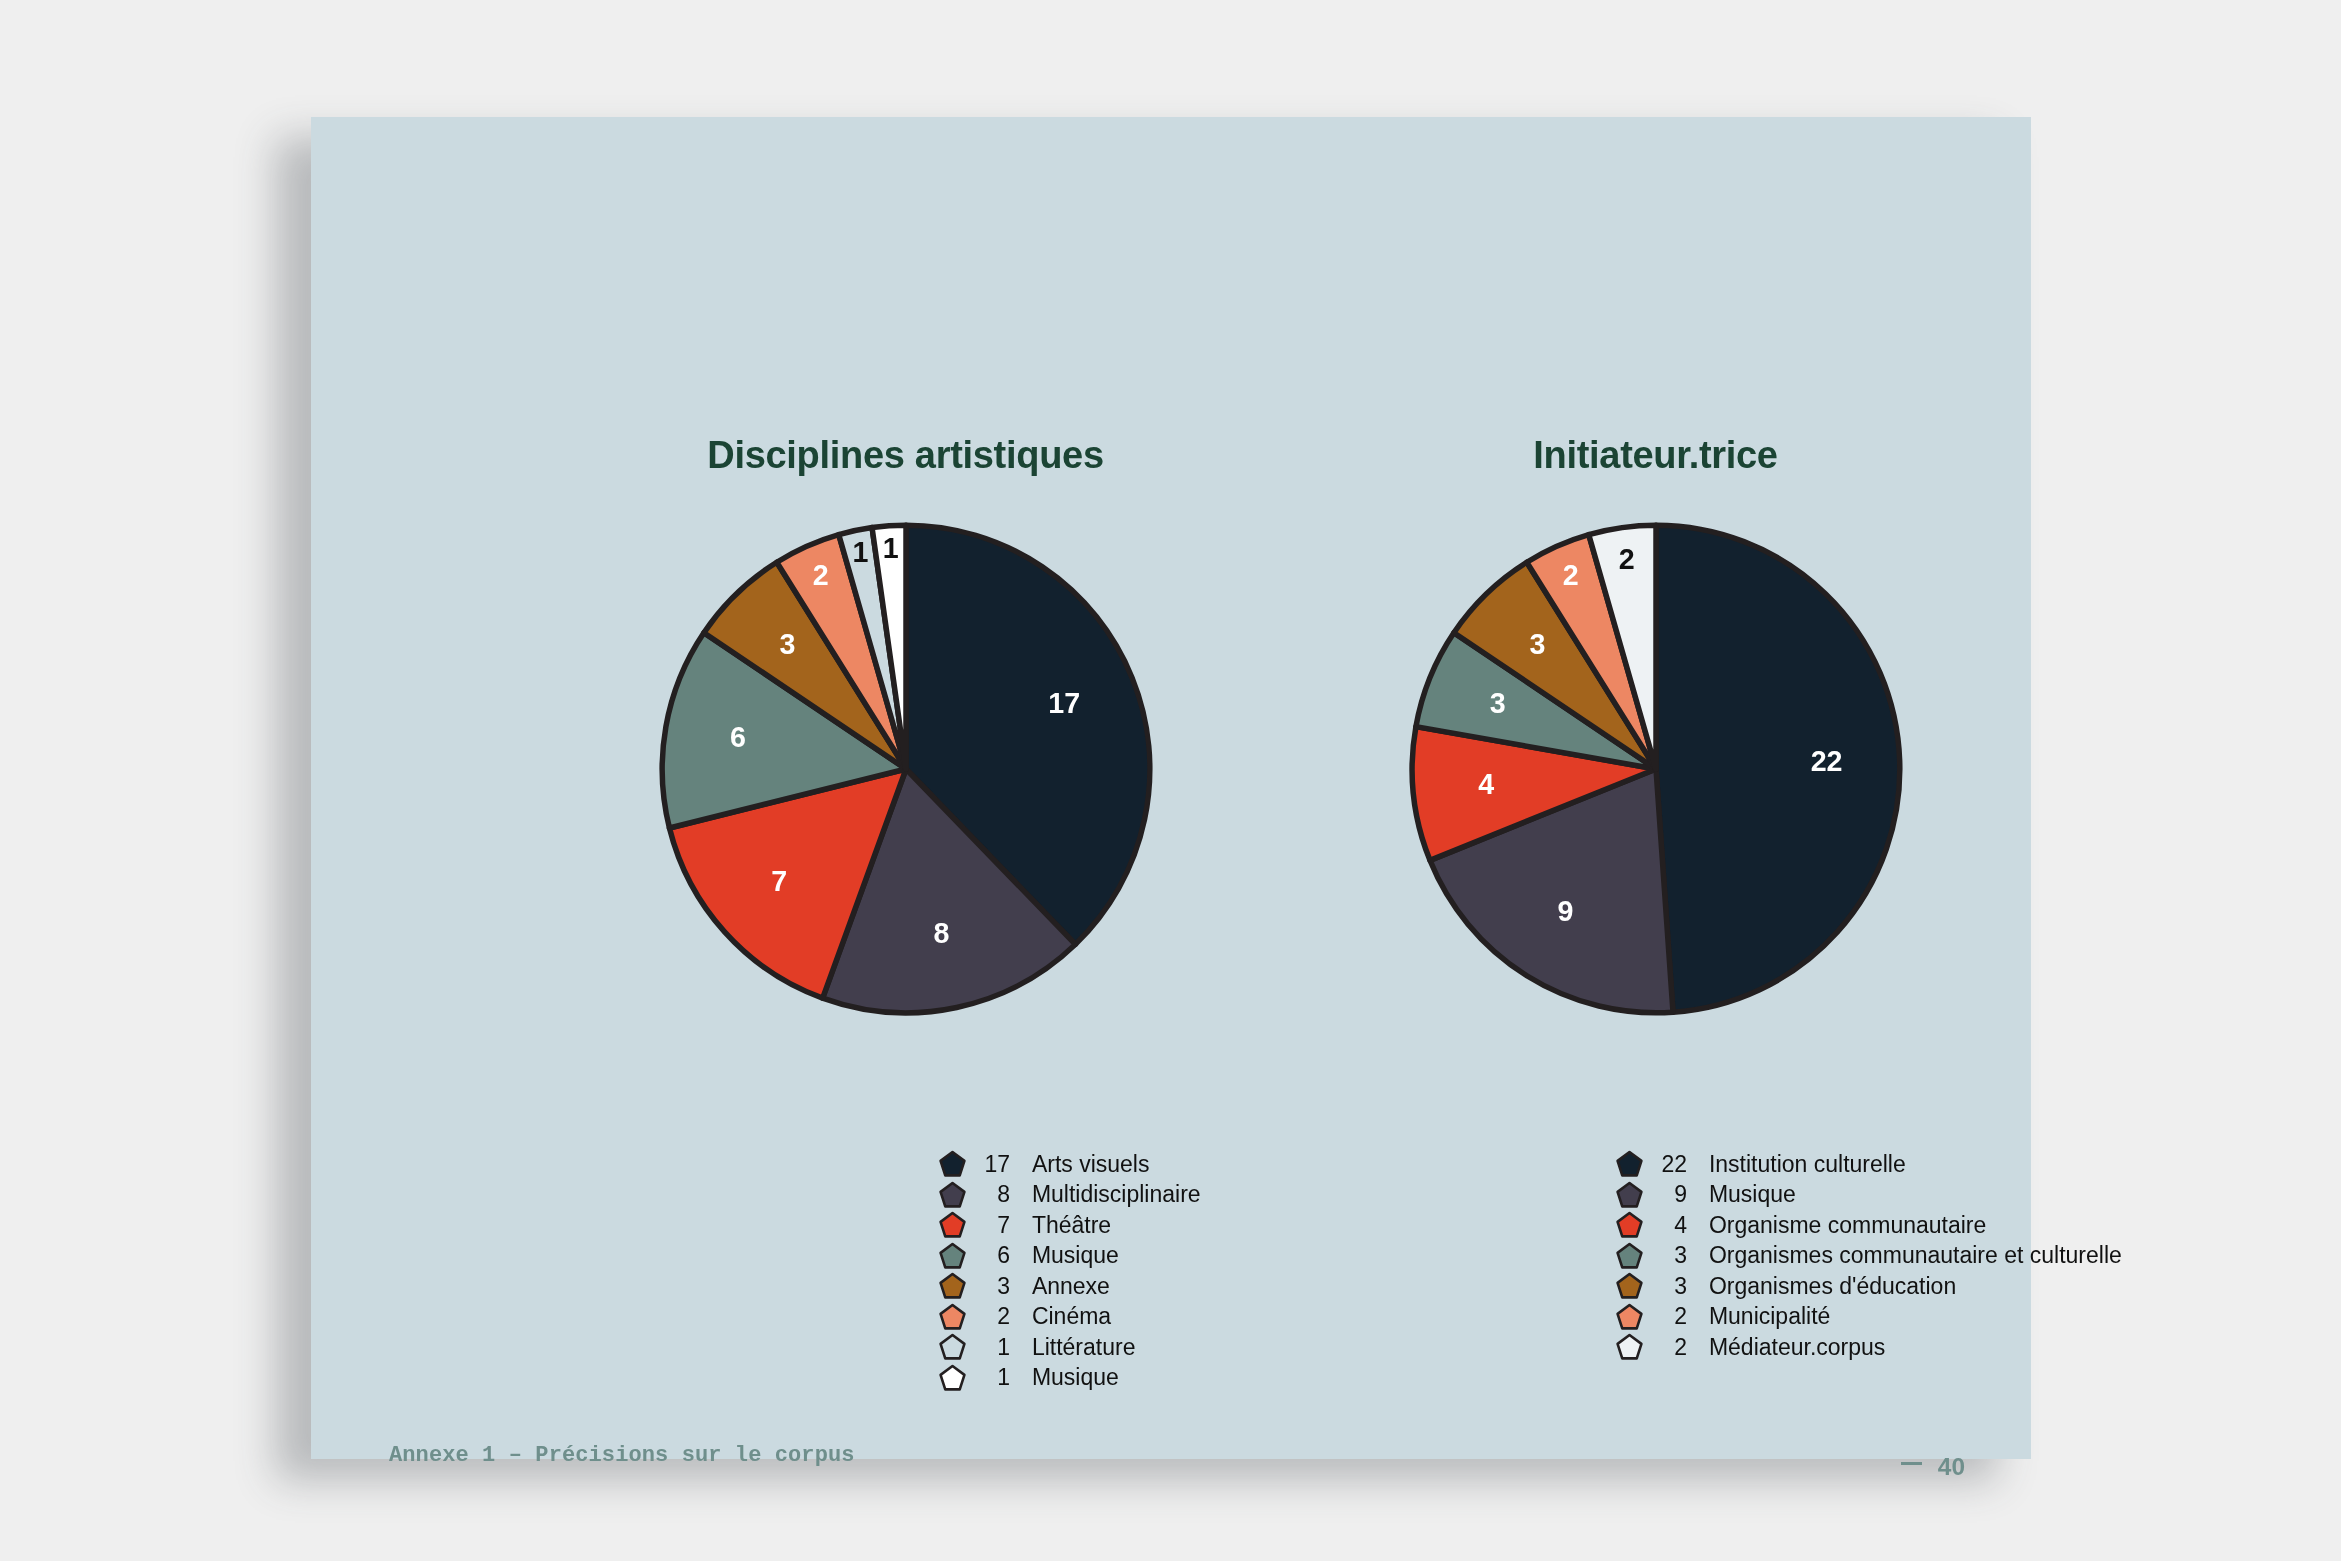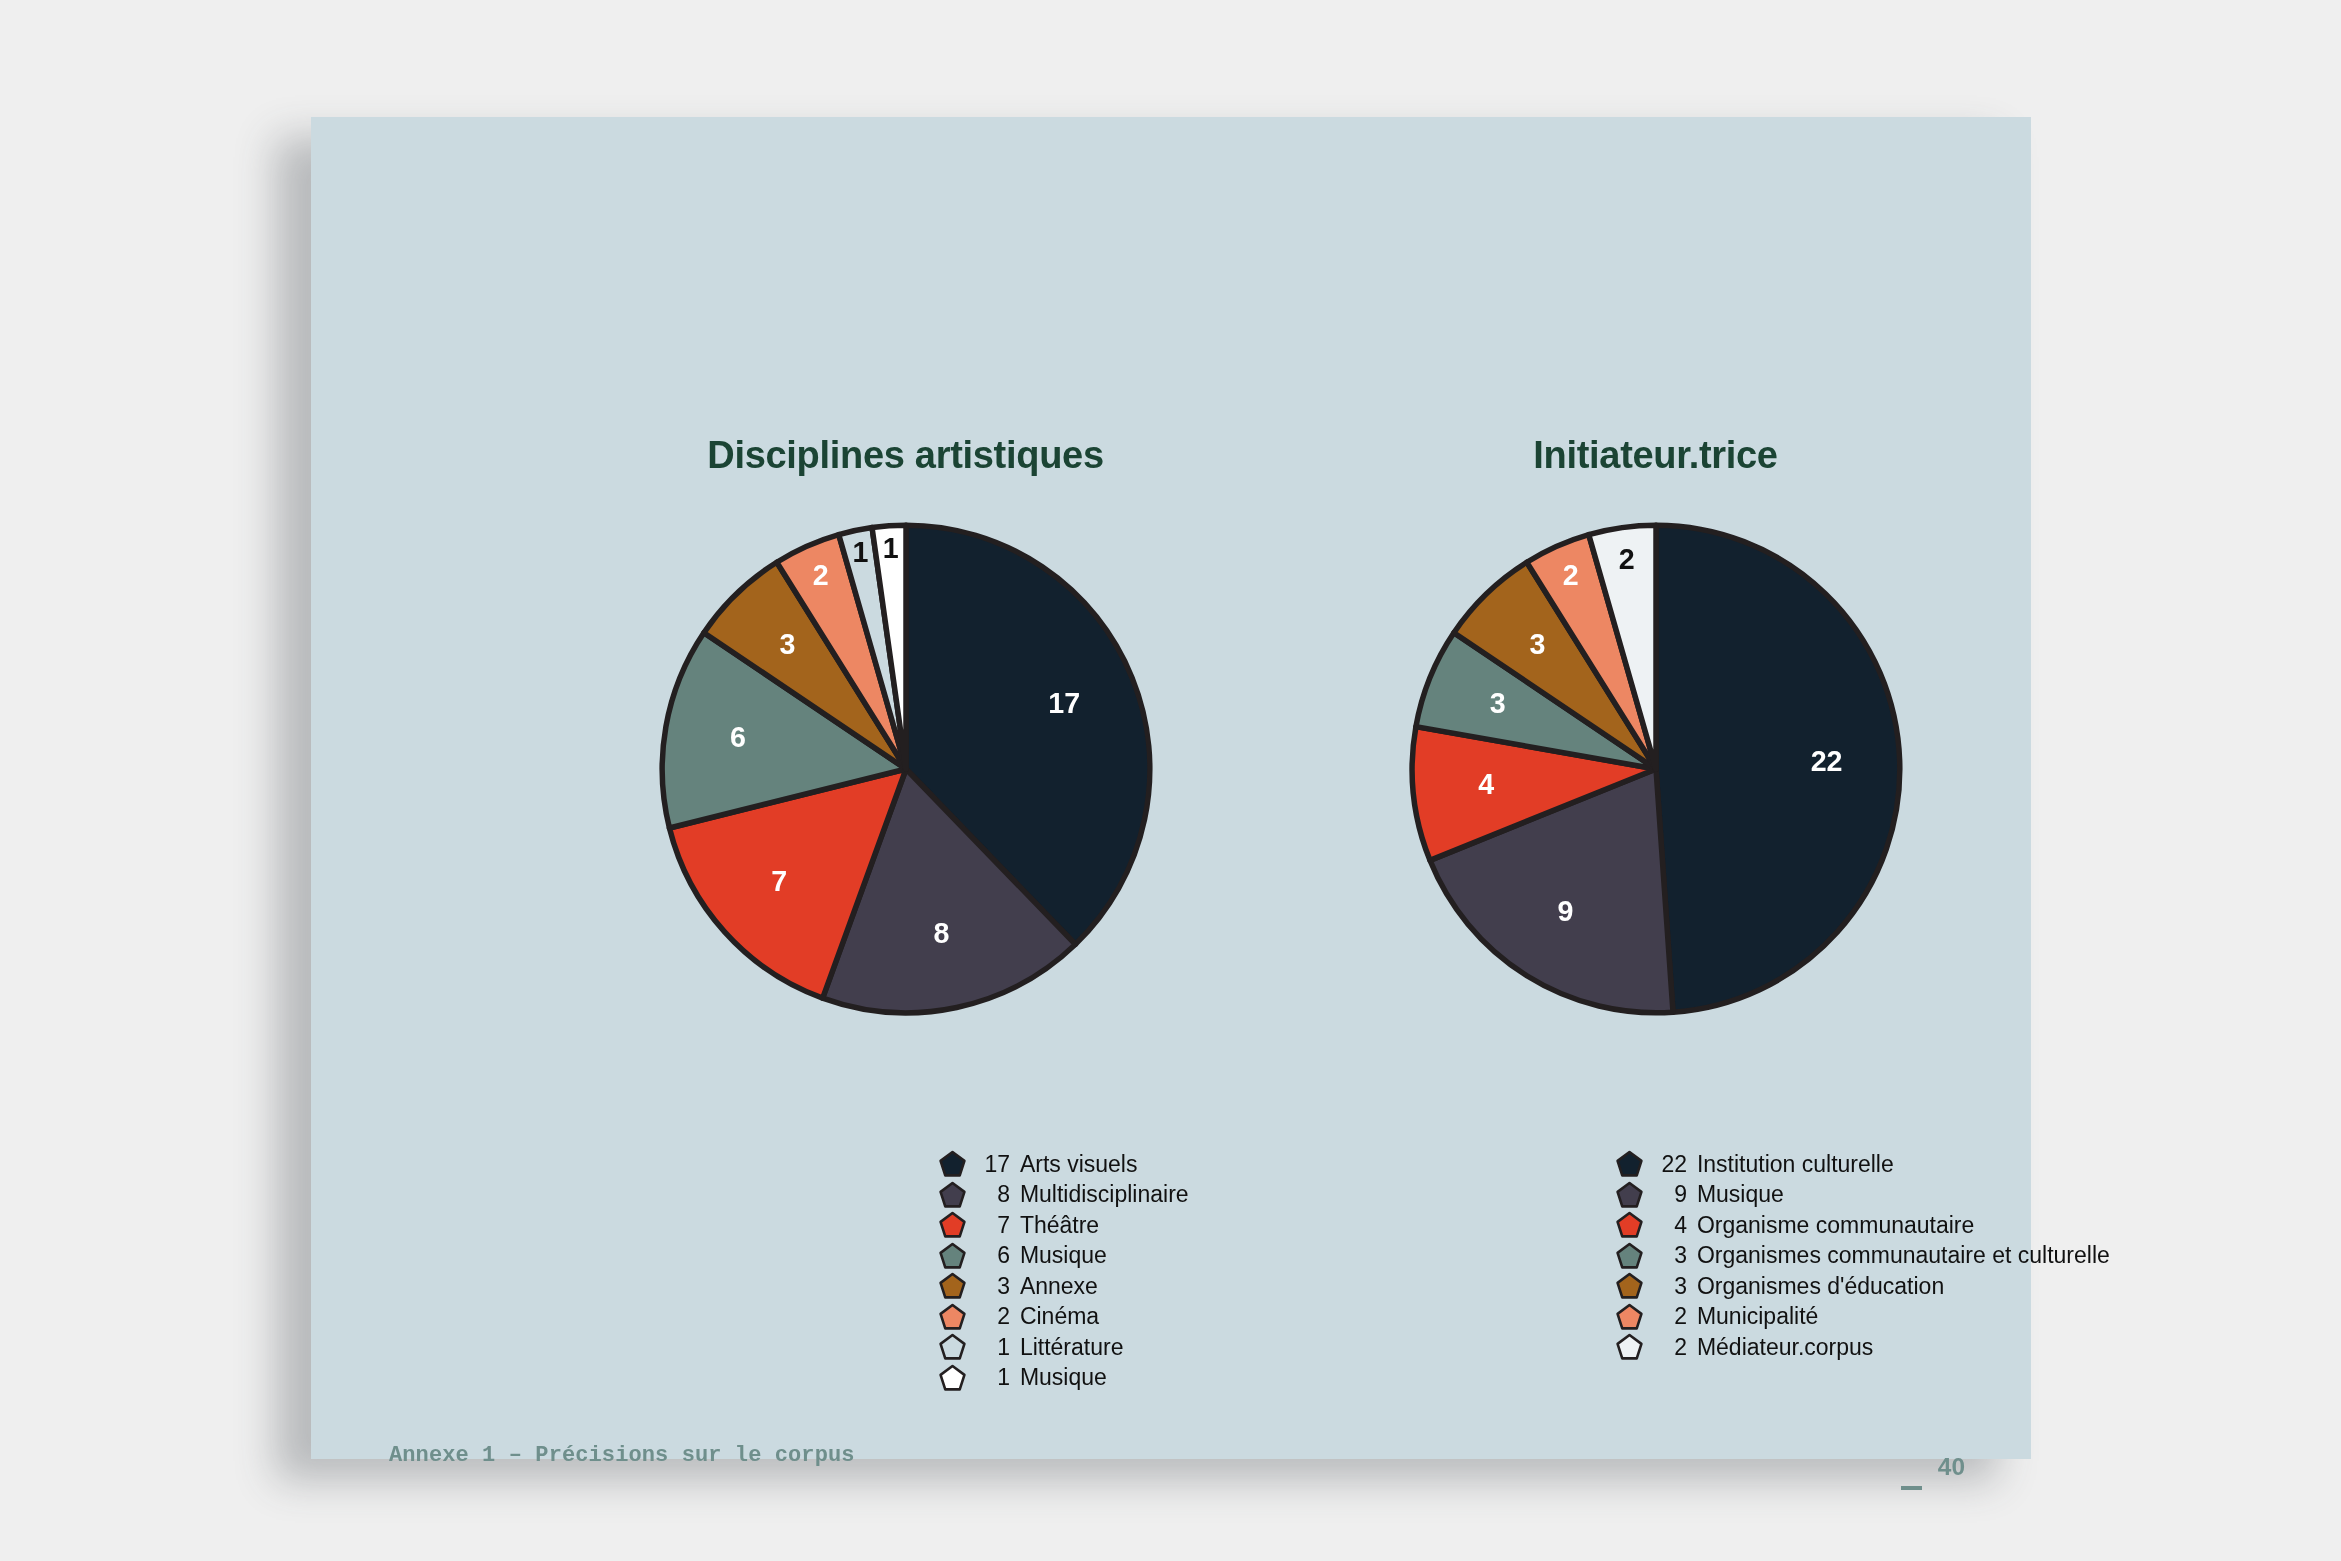--- a/index.html
+++ b/index.html
@@ -63,35 +63,35 @@
     width:27px;height:28px;flex:0 0 27px;margin-right:6.1px;
     display:block;
   }
   .legend-count{
     font-size:23px;color:#111;
     width:38px;text-align:right;
     margin-right:9.8px;
     font-weight:400;
   }
   .legend-text{
-    font-size:23px;color:#111;font-weight:400;
+    font-size:23px;color:#111;font-weight:400;margin-left:12px;
   }
 
   .footer-note{
     position:absolute;
     left:78px;top:1326px;
     font-size:22px;font-weight:700;
     color:#6f8f8c;
     letter-spacing:0.1px;
     font-family:Liberation Mono, monospace;
   }
   .page-num{
     position:absolute;
     right:66px;top:1336px;
-    display:flex;align-items:flex-end;gap:16px;
+    display:flex;align-items:flex-start;gap:16px;
     color:#6f8f8c;font-weight:700;font-size:24.4px;
   }
   .page-dash{
     display:inline-block;width:21px;height:3.7px;background:#6f8f8c;
     position:relative;top:8.5px;
   }
 </style>
 </head>
 <body>
 

